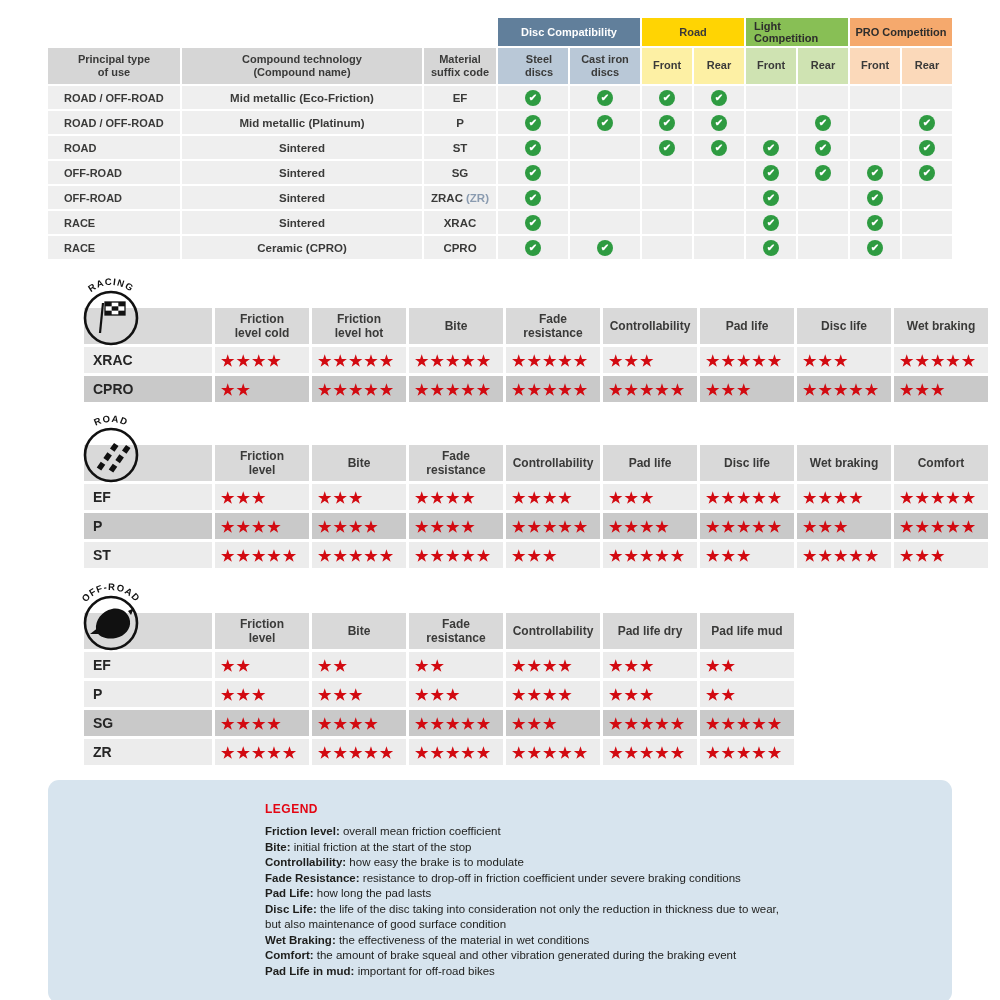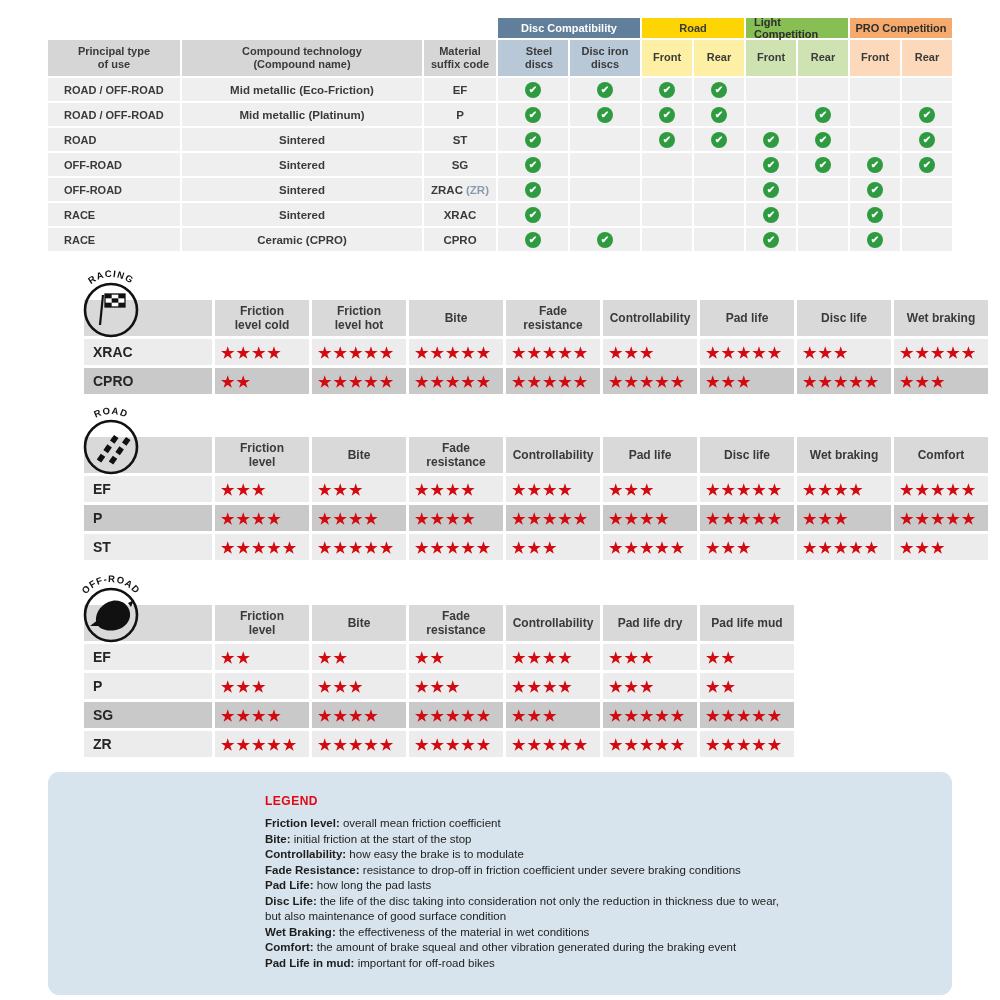--- a/index.html
+++ b/index.html
@@ -1,21 +1,21 @@
 <!DOCTYPE html>
 <html><head>
 <meta charset="utf-8">
 <style>
   * { margin:0; padding:0; box-sizing:border-box; }
   html,body { width:1000px; height:1000px; background:#ffffff; font-family:"Liberation Sans", sans-serif; color:#1d1d1b; }
   .page { position:relative; width:1000px; height:1000px; padding:18px 48px 0 48px; overflow:hidden; }
 
   
   .compat { display:grid; grid-template-columns:132px 240px 72px 70px 70px repeat(6,50px); gap:2px; width:904px; }
-  .gcell { height:20px; display:flex; align-items:center; justify-content:center; font-size:11px; font-weight:700; }
+  .gcell { height:28px; display:flex; align-items:center; justify-content:center; font-size:11px; font-weight:700; }
   .gcell.empty { background:transparent; }
   .hcell { background:#d6d6d6; min-height:36px; display:flex; align-items:center; justify-content:center;
            text-align:center; font-size:11px; font-weight:700; white-space:pre-line; line-height:1.2; color:#3a3a39; }
   .hcell.empty { background:transparent; }
   .dcell { background:#efefef; min-height:23px; display:flex; align-items:center; justify-content:center;
            font-size:11.5px; font-weight:700; color:#3a3a39; }
   .dcell.left { justify-content:flex-start; padding-left:16px; font-size:11px; }
   .code-note { color:#8a9bb0; margin-left:3px; }
   .check { width:16px; height:16px; border-radius:50%; background:#2e9b41; color:#fff; font-size:10px;
            display:flex; align-items:center; justify-content:center; font-weight:700; }
@@ -51,21 +51,21 @@
       <div class="gcell" style="grid-column: span 2; background: rgb(136, 191, 85); color: rgb(45, 45, 44); padding-left: 8px;">Light Competition</div>
       <div class="gcell" style="grid-column: span 2; background: rgb(245, 169, 109); color: rgb(45, 45, 44);">PRO Competition</div>
       <div class="hcell">Principal type
 of use</div>
       <div class="hcell">Compound technology
 (Compound name)</div>
       <div class="hcell">Material
 suffix code</div>
       <div class="hcell" style="background: rgb(185, 200, 215); padding-left: 12px;">Steel
 discs</div>
-      <div class="hcell" style="background: rgb(185, 200, 215);">Disc iron
+      <div class="hcell" style="background: rgb(185, 200, 215);">Cast iron
 discs</div>
       <div class="hcell" style="background: rgb(253, 240, 164);">Front</div>
       <div class="hcell" style="background: rgb(253, 240, 164);">Rear</div>
       <div class="hcell" style="background: rgb(207, 227, 178);">Front</div>
       <div class="hcell" style="background: rgb(207, 227, 178);">Rear</div>
       <div class="hcell" style="background: rgb(251, 217, 186);">Front</div>
       <div class="hcell" style="background: rgb(251, 217, 186);">Rear</div>
       <div class="dcell left">ROAD / OFF-ROAD</div>
       <div class="dcell">Mid metallic (Eco-Friction)</div>
       <div class="dcell">

